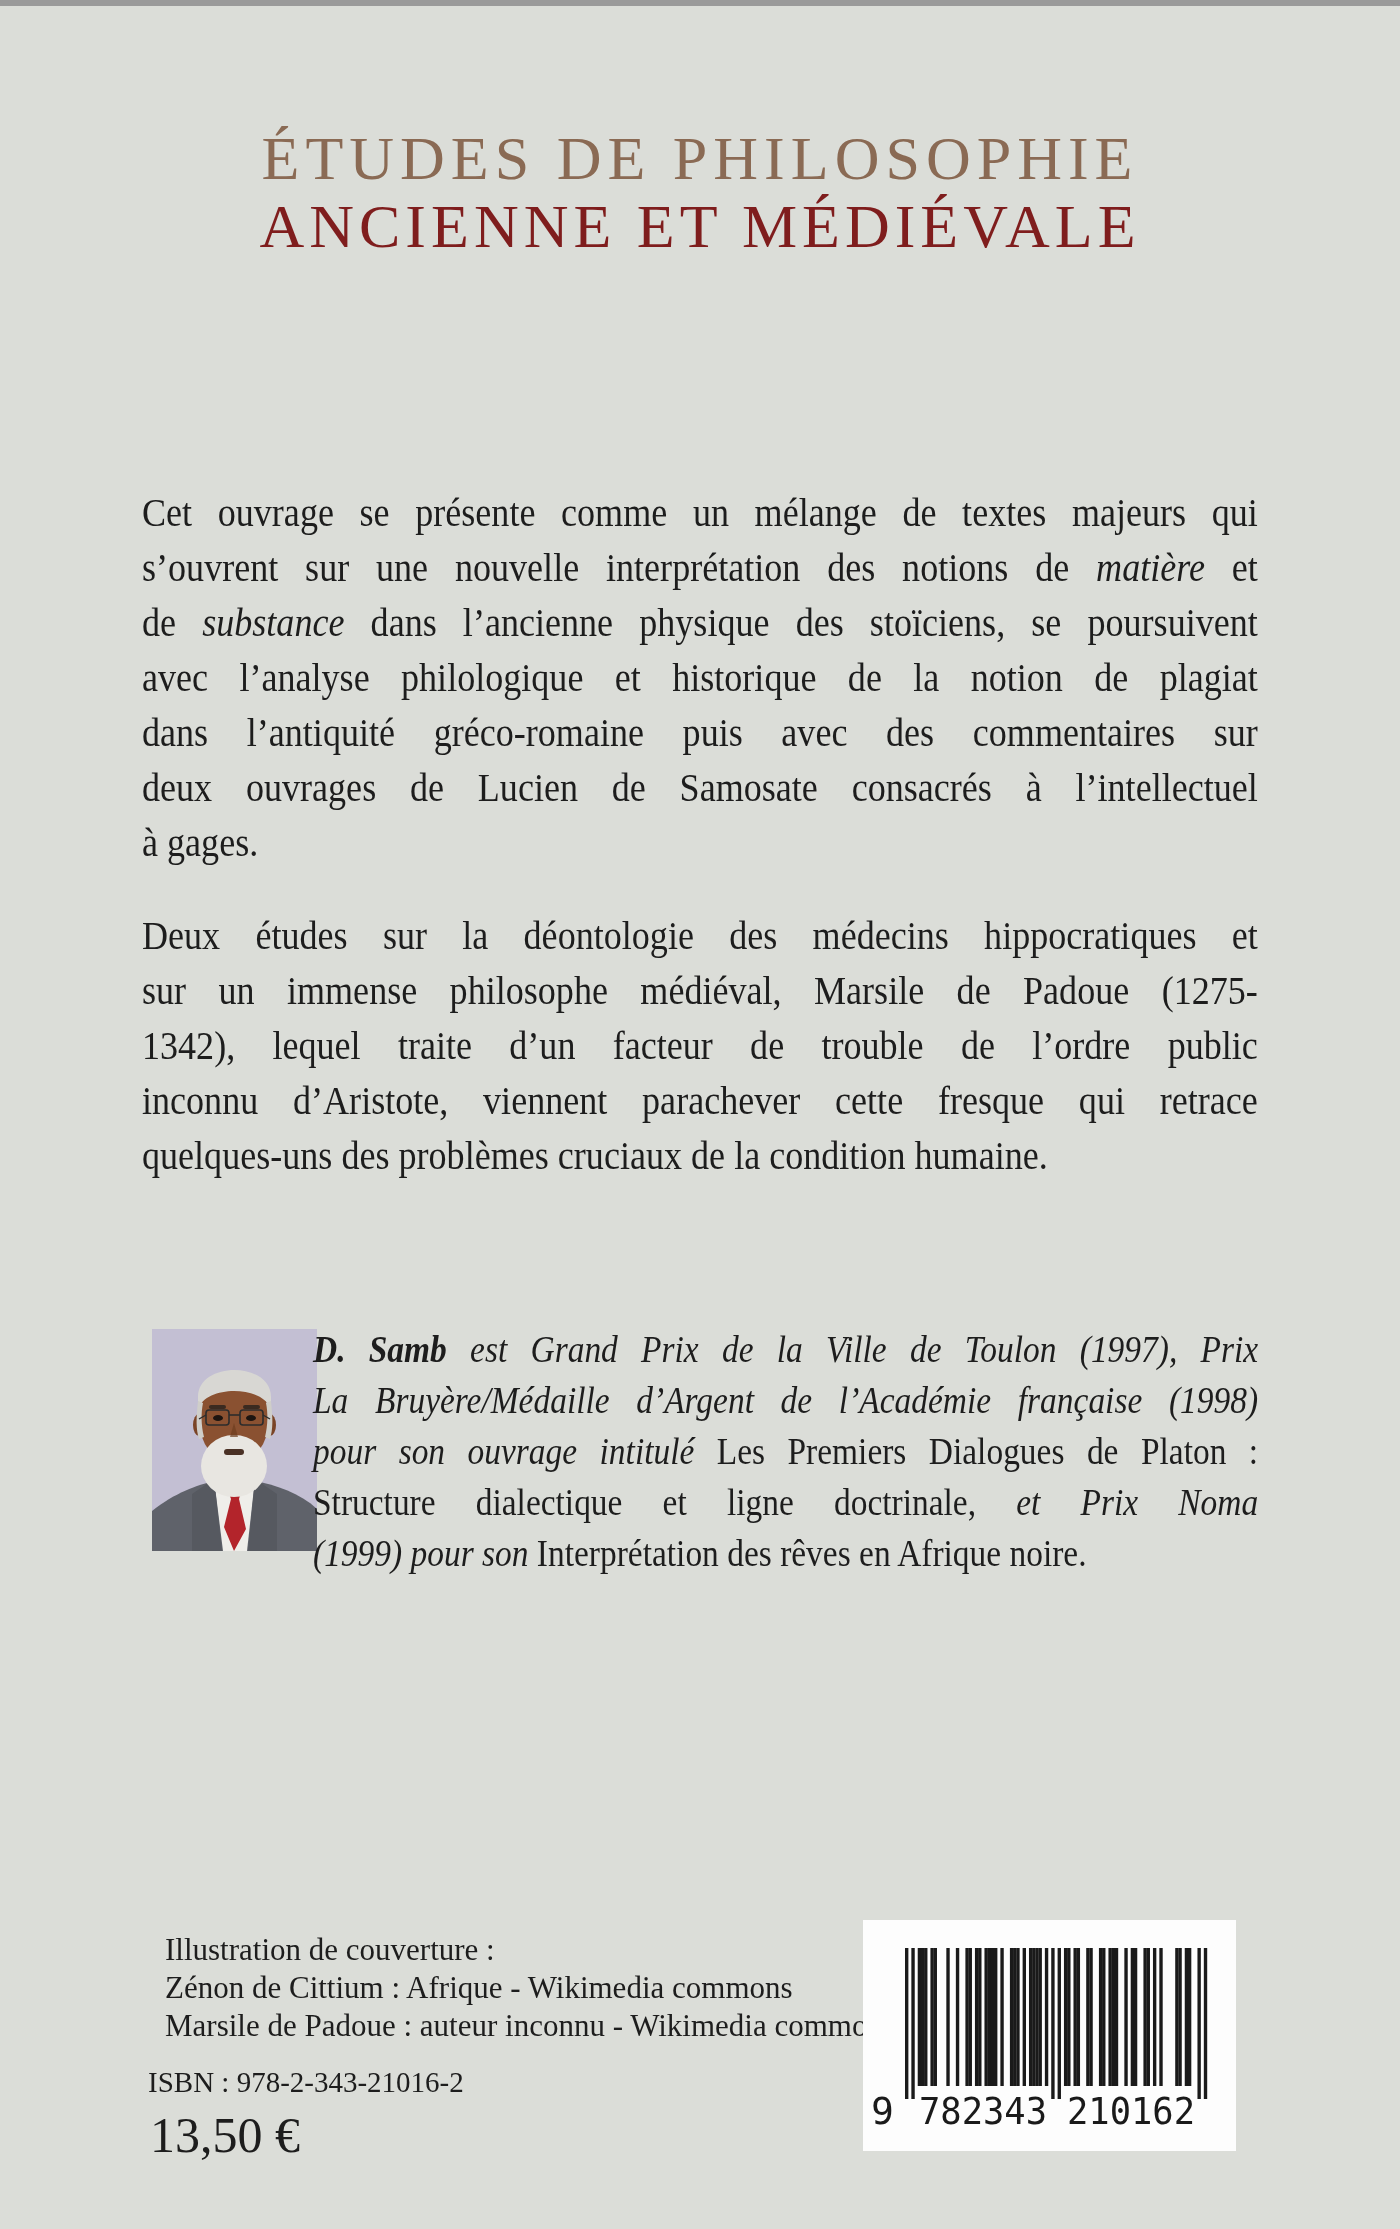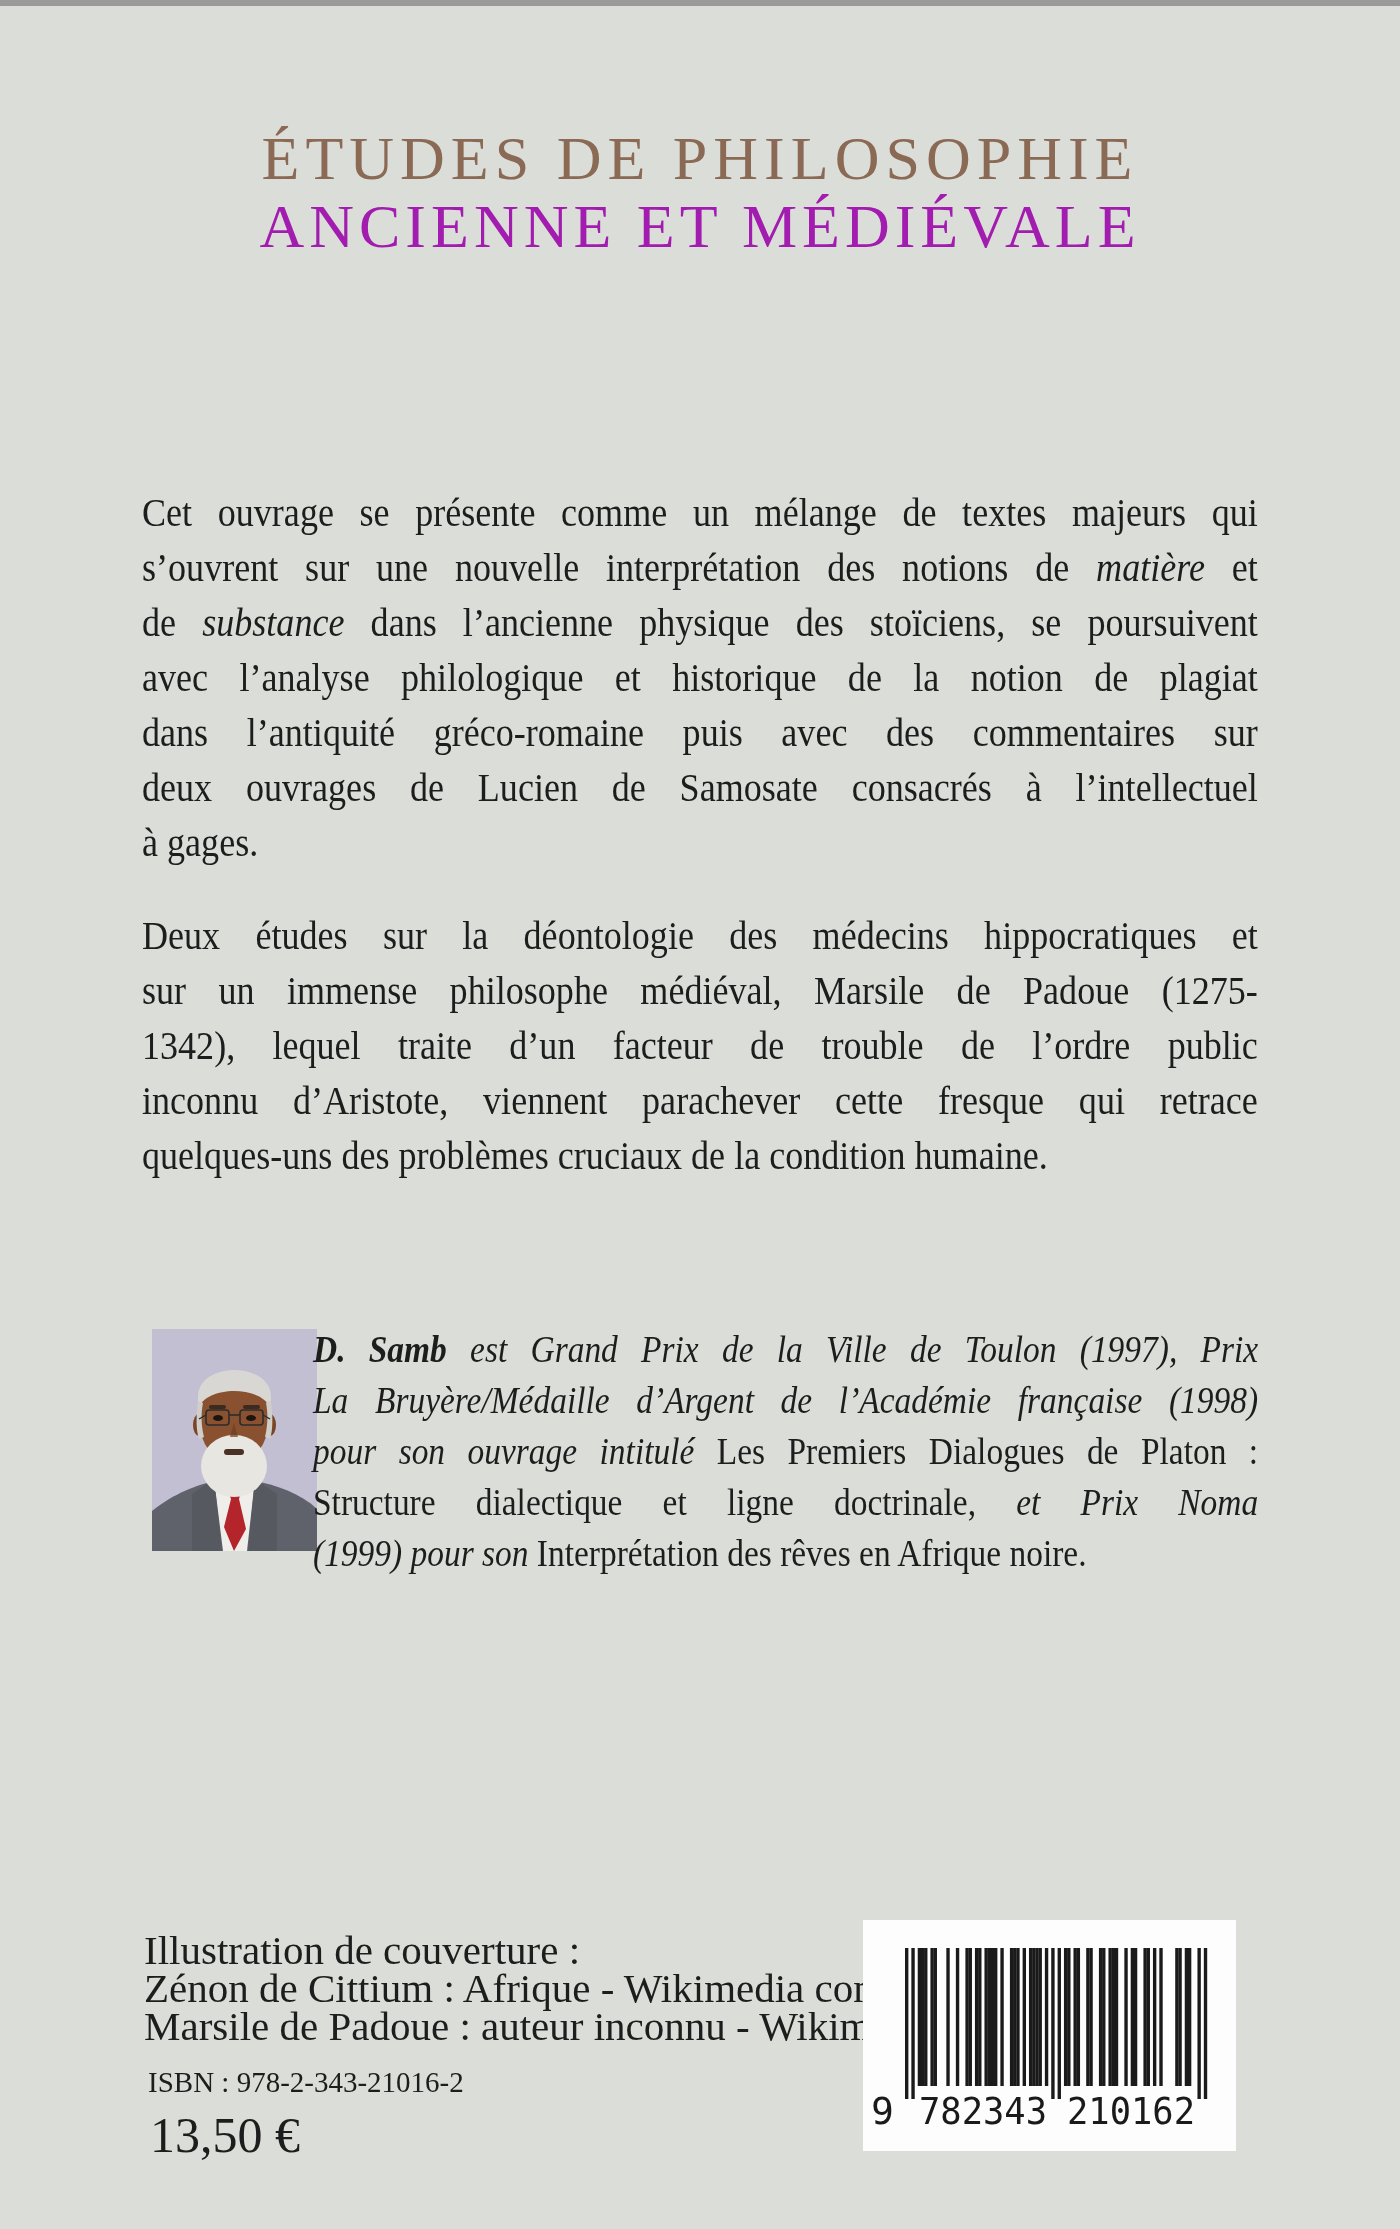--- a/index.html
+++ b/index.html
@@ -3,40 +3,40 @@
 <meta charset="utf-8">
 <style>
   html,body{margin:0;padding:0;background:#9a9a9a;}
   .page{
     position:relative;width:1400px;height:2229px;margin:6px auto;
     background:#dbddd8;overflow:hidden;
     font-family:"Liberation Serif",serif;color:#1d1d1d;
   }
   .title{position:absolute;left:0;top:118px;width:100%;text-align:center;line-height:68px;}
   .title .t1{font-size:62px;letter-spacing:6px;color:#8a6a54;}
-  .title .t2{font-size:62px;letter-spacing:5px;color:#a21caf;}
+  .title .t2{font-size:62px;letter-spacing:5px;color:#7f1d1d;}
 
   .para{position:absolute;font-size:41px;line-height:55px;
         transform:scaleX(.88);transform-origin:0 0;}
   .p1{left:142px;top:479px;width:1268px;}
   .p2{left:142px;top:902px;width:1268px;}
 
   .bio{position:absolute;left:313px;top:1318px;width:1074px;
        font-size:38px;line-height:51px;transform:scaleX(.88);transform-origin:0 0;}
 
   .jline{text-align:justify;text-align-last:justify;}
   .jlast{text-align-last:left;}
   .seg-r{font-style:normal;}
   .seg-i{font-style:italic;}
   .seg-bi{font-style:italic;font-weight:700;}
 
   .photo{position:absolute;left:152px;top:1323px;width:165px;height:222px;}
   .photo svg{display:block;width:100%;height:100%;}
 
-  .credits{position:absolute;left:144px;top:1925px;font-size:41px;line-height:38px;}
+  .credits{position:absolute;left:165px;top:1925px;font-size:31px;line-height:38px;}
   .isbn{position:absolute;left:148px;top:2060px;font-size:29px;}
   .price{position:absolute;left:150px;top:2100px;font-size:50px;}
 
   .barcode{position:absolute;left:863px;top:1914px;width:373px;height:231px;background:#fdfdfd;}
   .barcode svg{display:block;}
 </style>
 </head>
 <body>
 
 <div class="page">

